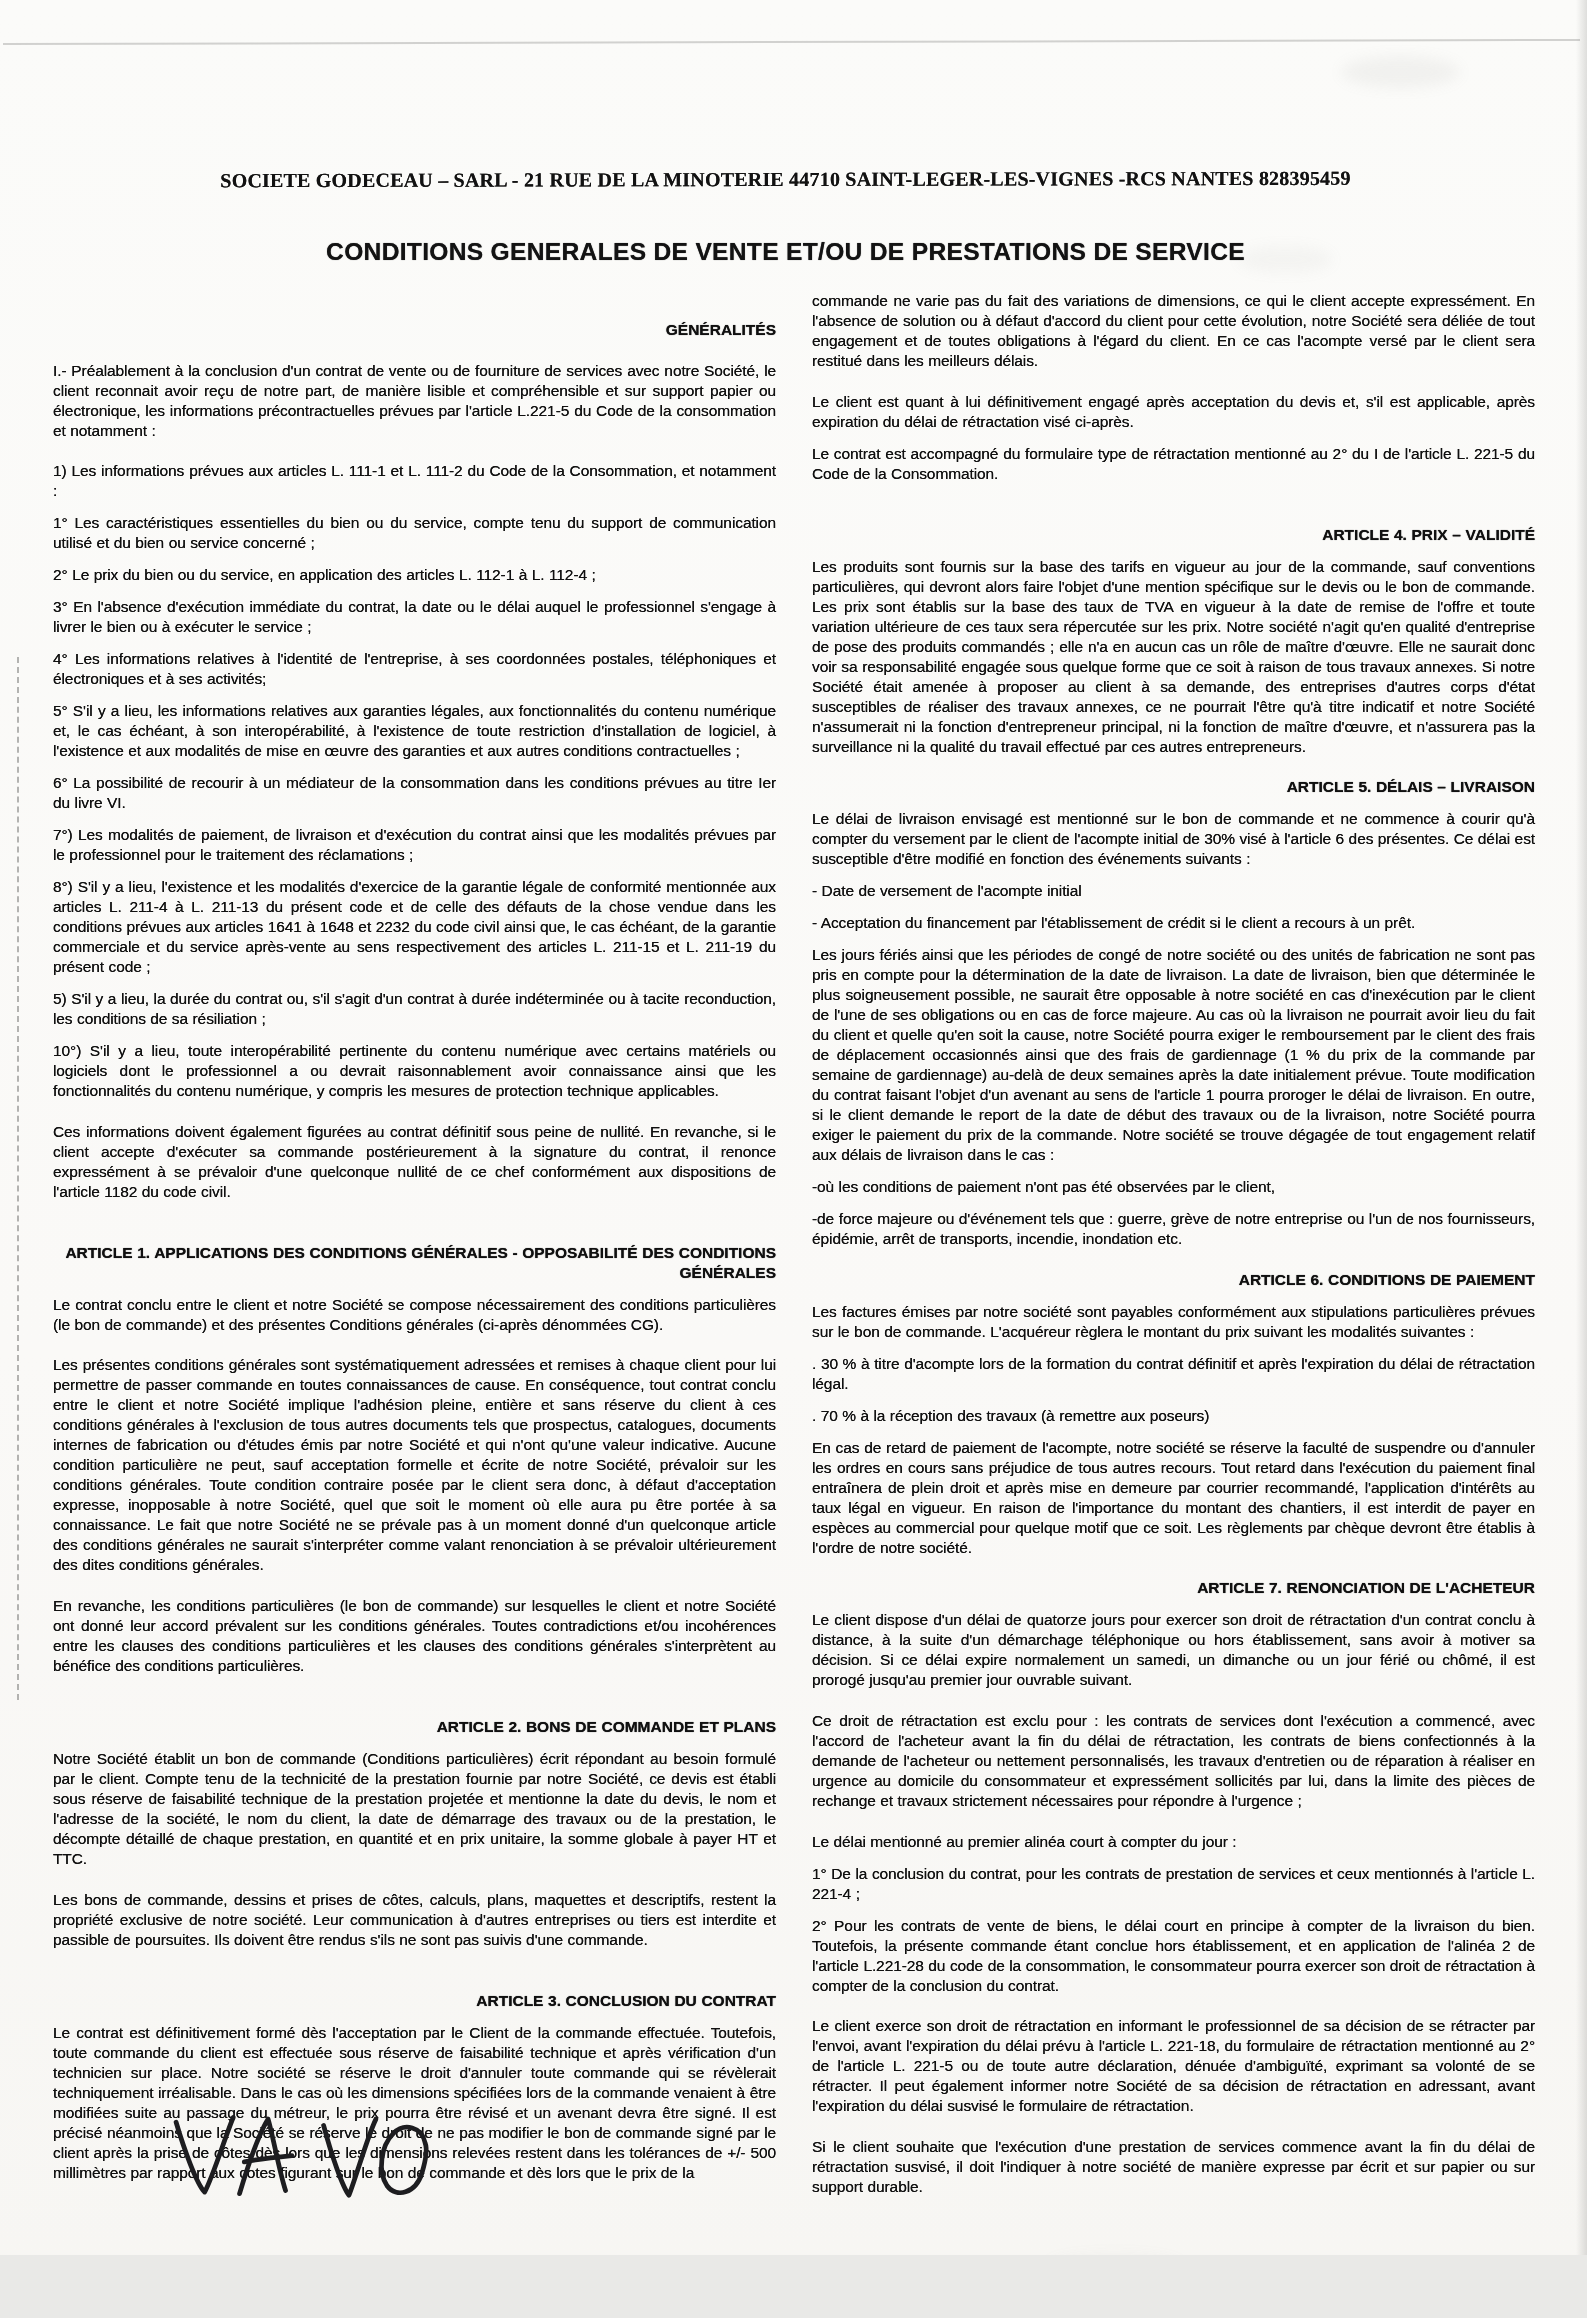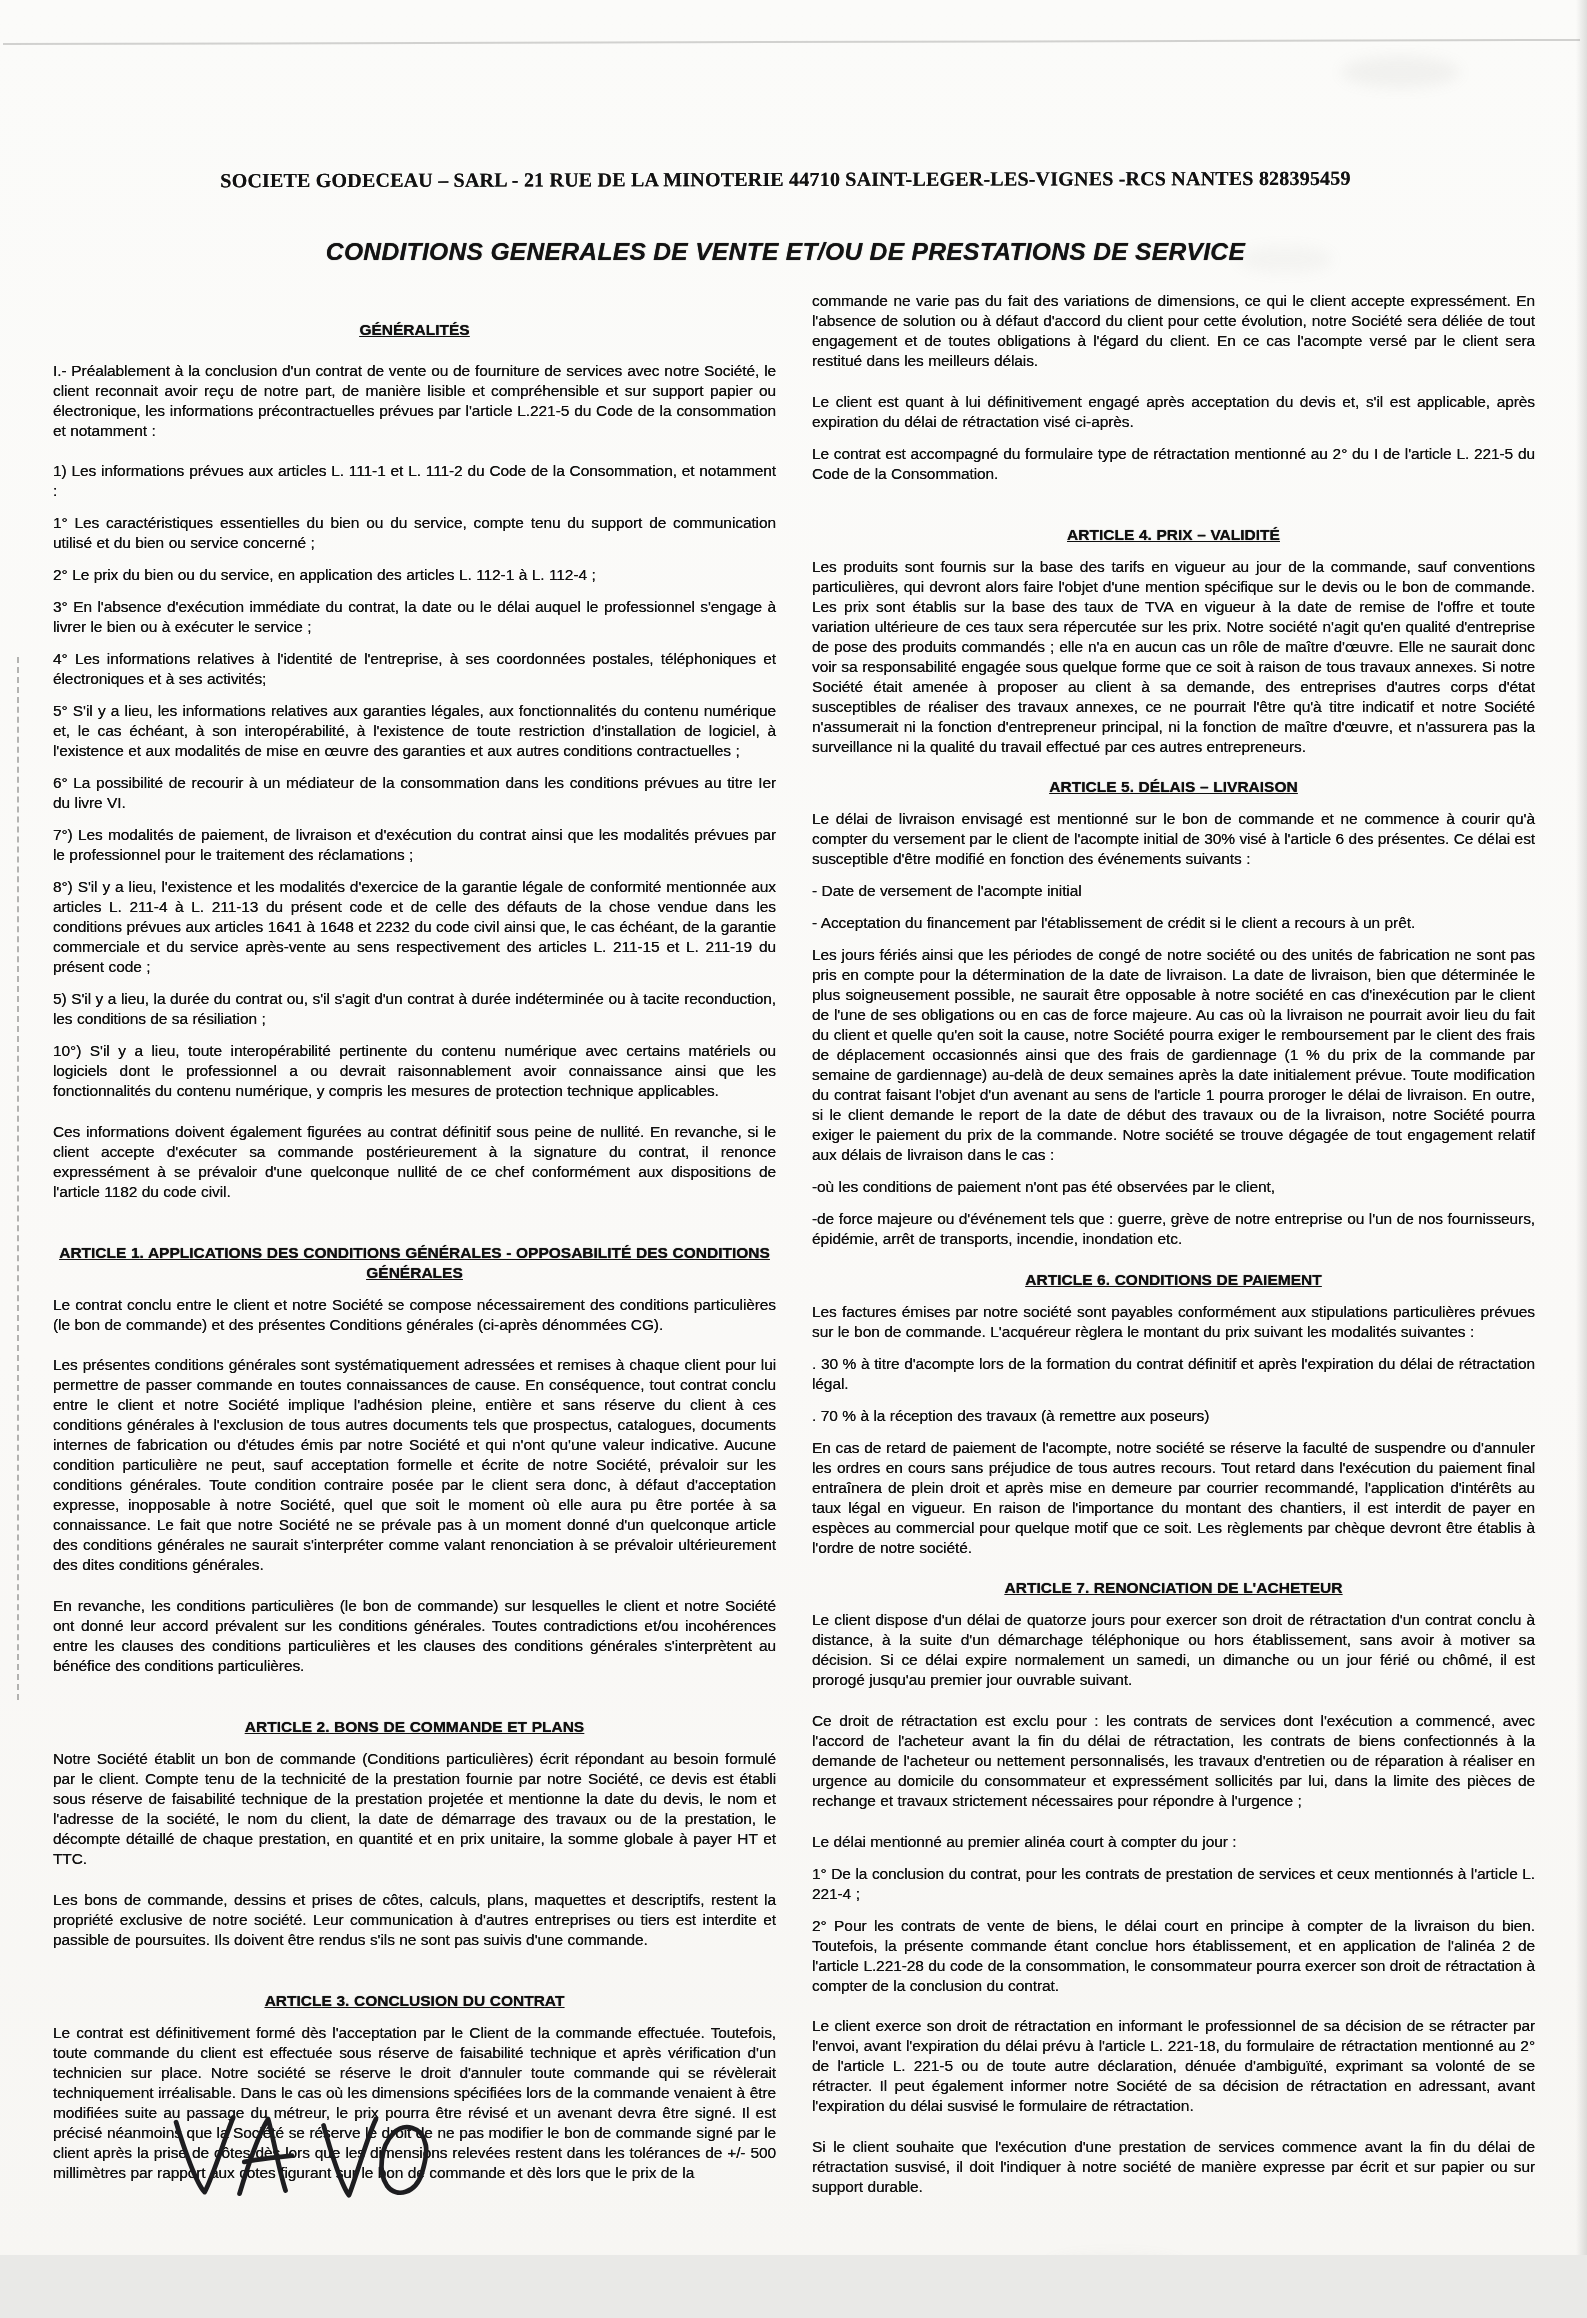--- a/index.html
+++ b/index.html
@@ -3,29 +3,29 @@
 <meta charset="utf-8">
 <style>
   html,body{margin:0;padding:0;}
   body{width:1587px;height:2319px;background:#e9e9e7;font-family:"Liberation Sans",sans-serif;}
   .page{position:relative;width:1587px;height:2255px;background:linear-gradient(180deg,#fbfbf9 0%,#faf9f7 60%,#f7f6f3 100%);overflow:hidden;}
   .scan-layer{position:absolute;inset:0;filter:blur(0.3px) contrast(1.04);}
   .company-header{position:absolute;top:168px;left:0;width:1571px;text-align:center;
     font-family:"Liberation Serif",serif;font-weight:bold;font-size:20px;letter-spacing:0.2px;color:#161616;
     text-shadow:0 0 0.6px rgba(0,0,0,.75);transform:rotate(-.12deg);}
   .doc-title{position:absolute;top:238px;left:0;width:1571px;text-align:center;
-    font-weight:bold;font-size:24.6px;letter-spacing:0.3px;color:#171717;text-shadow:0 0 0.8px rgba(0,0,0,.8);font-style:italic;}
+    font-weight:bold;font-size:24.6px;letter-spacing:0.3px;color:#171717;text-shadow:0 0 0.8px rgba(0,0,0,.8);}
   .col{position:absolute;width:747px;font-size:15.5px;line-height:20px;text-align:justify;
     color:#141414;text-shadow:0 0 0.6px rgba(0,0,0,.85);letter-spacing:-0.1px;word-spacing:0.3px;}
   .col-left{left:41px;top:308px;}
   .col-right{left:800px;top:279px;}
   .blk{margin:12px;}
   .g1{margin-top:20.6px;}
   .g2{margin-top:41px;}
-  .heading{font-weight:bold;text-align:center;text-shadow:0 0 0.8px rgba(0,0,0,.9);letter-spacing:0;text-decoration:underline;}
+  .heading{font-weight:bold;text-align:right;text-shadow:0 0 0.8px rgba(0,0,0,.9);letter-spacing:0;}
   
   .scanline-top{position:absolute;top:41px;left:3.2px;width:1577px;height:1.6px;background:#c7c7c4;
     transform:rotate(-.15deg);opacity:.8;}
   .fold-line-left{position:absolute;left:16.7px;top:657px;height:1043px;width:0;
     border-left:2px dashed #6e6e6c;opacity:.5;}
   .edge-shade-right{position:absolute;right:0;top:0;width:11px;height:2319px;
     background:linear-gradient(90deg,rgba(0,0,0,0) 0%,rgba(90,90,88,.18) 100%);}
   .smudge{position:absolute;border-radius:50%;filter:blur(7.1px);background:#9a9a96;}
   .smudge-a{left:1341px;top:56px;width:119px;height:32px;opacity:.10;}
   .smudge-b{left:1238px;top:246px;width:95px;height:27px;opacity:.07;}

